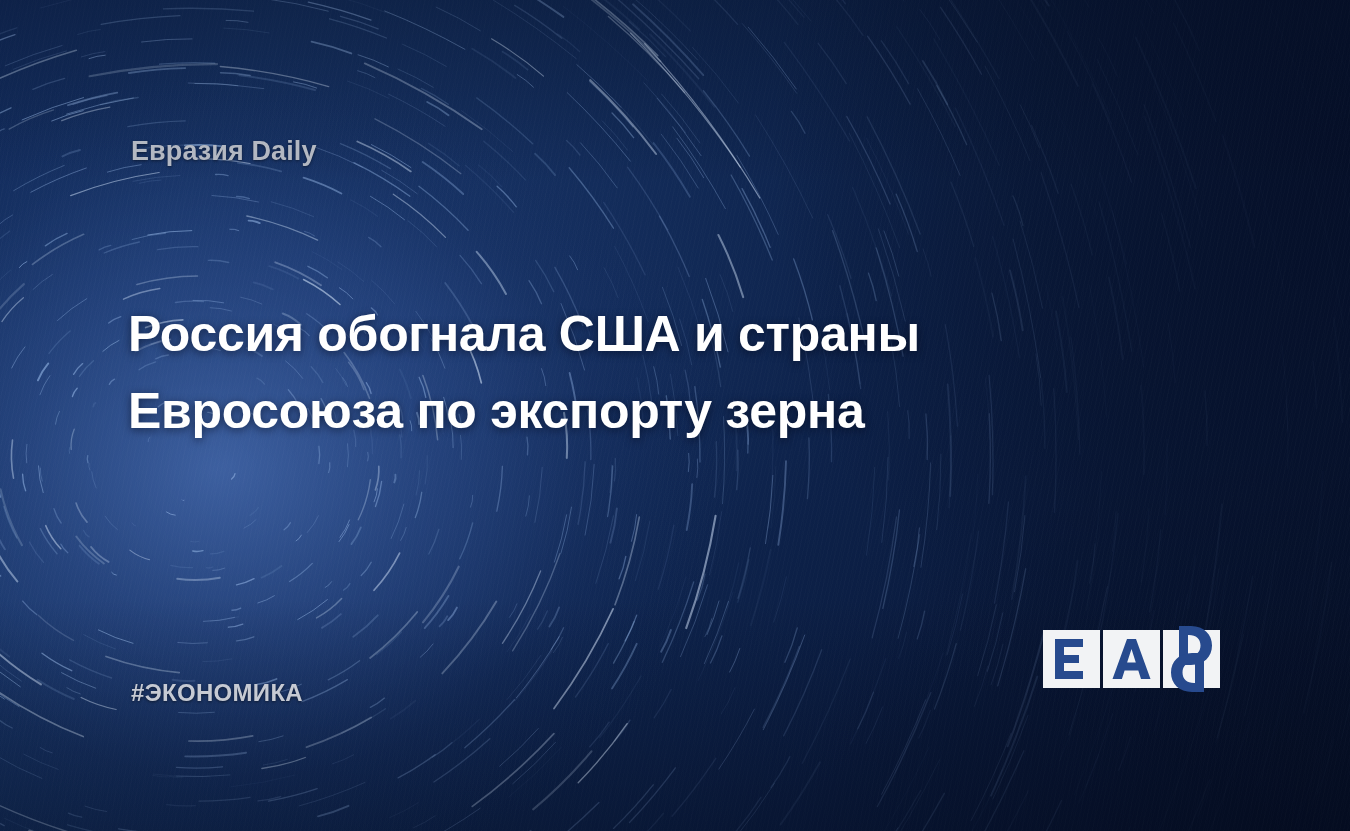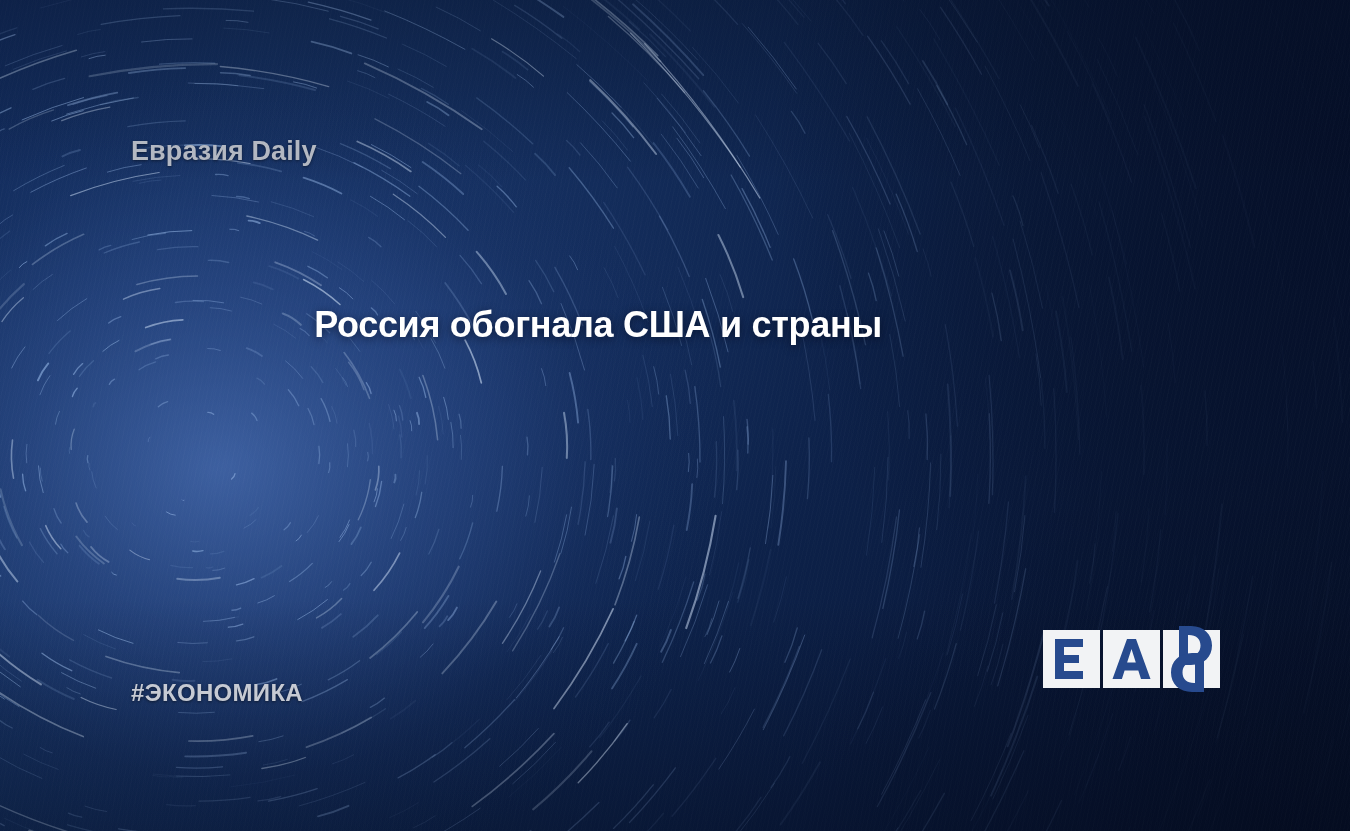--- a/index.html
+++ b/index.html
@@ -13,21 +13,20 @@
   }
 
   
   .card {
     position: relative;
     width: 1350px;
     height: 831px;
     overflow: hidden;
     background: #0a1f47;
     user-select: none;
-    text-align: center;
   }
 
   
   .bg-photo {
     position: absolute;
     inset: 0;
     overflow: hidden;
     background: #08183a;
   }
   
@@ -118,21 +117,21 @@
     color: #b3b8c2;
     text-shadow: 0 1px 3px rgba(0,0,0,0.45);
     white-space: nowrap;
   }
 
   .headline {
     position: absolute;
     left: 128px;
     top: 262px;
     width: 940px;
-    font-size: 36px;
+    font-size: 50px;
     font-weight: 700;
     line-height: 77px;
     letter-spacing: -0.3px;
     color: #ffffff;
     text-shadow: 0 2px 8px rgba(2,8,24,0.55);
   }
   .headline .ln {
     display: block;
     white-space: nowrap;
   }
@@ -1090,20 +1089,21 @@
     <div class="bg-grain"></div>
     <div class="bg-shade"></div>
   </div>
 
   <div class="content">
 
     <div class="brand">Евразия Daily</div>
 
     <h1 class="headline">
       <span class="ln">Россия обогнала США и страны</span>
+      <span class="ln">Евросоюза по экспорту зерна</span>
     </h1>
 
     <div class="category">#ЭКОНОМИКА</div>
 
     <div class="logo">
 
       <div class="logo-tile">
         <svg width="57" height="58" viewBox="0 0 57 58" aria-hidden="true">
           <g fill="#274a8e">
 

